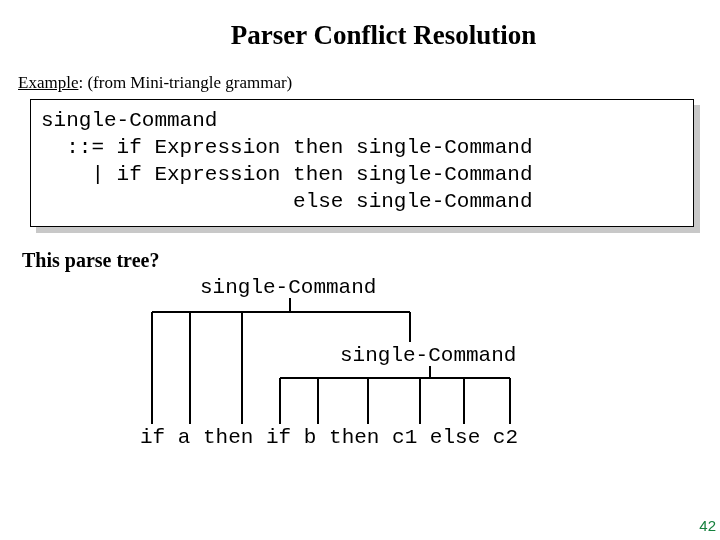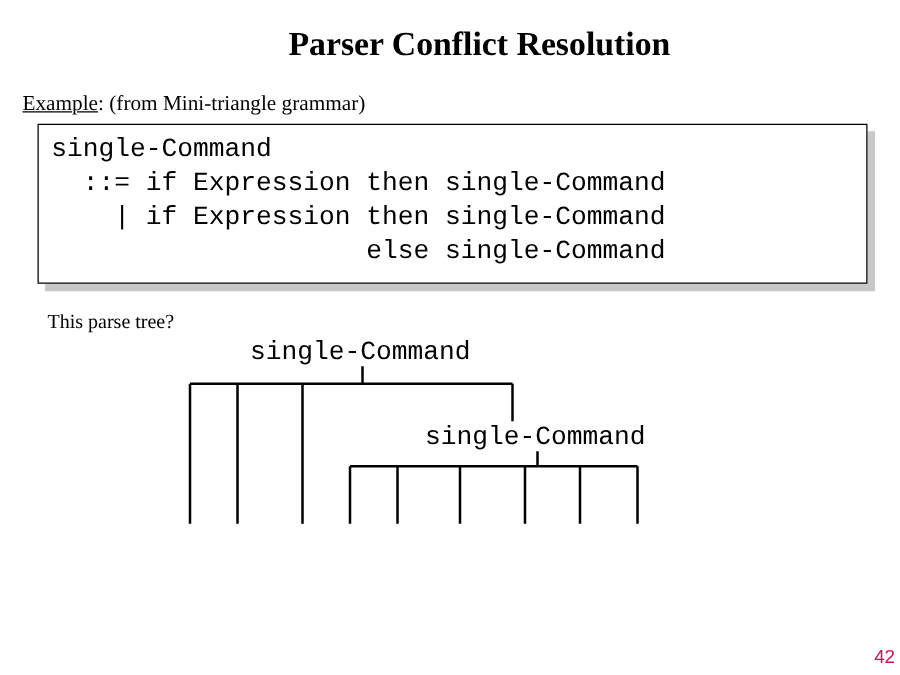--- a/index.html
+++ b/index.html
@@ -40,23 +40,24 @@
     position: relative;
     border: 1.5px solid #000;
     background: #fff;
     padding: 8px 10px 10px 10px;
     font-family: "Courier New", Courier, monospace;
     font-size: 21px;
     line-height: 1.28;
     white-space: pre;
   }
   .question {
-    font-size: 16px;
-    margin-left: 38px;
+    font-size: 20px;
+    margin-left: 22px;
     margin-top: 22px;
+    font-weight: bold;
   }
   .tree-area {
     position: relative;
     width: 520px;
     height: 180px;
     margin-left: 140px;
     margin-top: 4px;
   }
   .mono {
     font-family: "Courier New", Courier, monospace;
@@ -67,21 +68,21 @@
   svg.lines {
     position: absolute;
     top: 0; left: 0;
   }
   .pagenum {
     position: absolute;
     bottom: 6px;
     right: 4px;
     font-size: 15px;
     font-family: Arial, sans-serif;
-    color: #be185d;
+    color: #15803d;
   }
 </style>
 </head>
 <body>
 
 <div class="title">Parser Conflict Resolution</div>
 
 <div class="example-line">
   <span class="lbl">Example</span><span>: (from Mini-triangle grammar)</span>
 </div>
@@ -92,20 +93,21 @@
   ::= if Expression then single-Command
     | if Expression then single-Command
                     else single-Command</div>
 </div>
 
 <div class="question">This parse tree?</div>
 
 <div class="tree-area">
   <div class="mono" style="left:60px; top:0px;">single-Command</div>
   <div class="mono" style="left:200px; top:68px;">single-Command</div>
+  <div class="mono" style="left:0px; top:150px;">if a then if b then c1 else c2</div>
 
   <svg class="lines" width="520" height="180">
 
     <line x1="12" y1="36" x2="270" y2="36" stroke="#000" stroke-width="2"></line>
 
     <line x1="150" y1="22" x2="150" y2="36" stroke="#000" stroke-width="2"></line>
 
     <line x1="12" y1="36" x2="12" y2="148" stroke="#000" stroke-width="2"></line>
     <line x1="50" y1="36" x2="50" y2="148" stroke="#000" stroke-width="2"></line>
     <line x1="102" y1="36" x2="102" y2="148" stroke="#000" stroke-width="2"></line>

